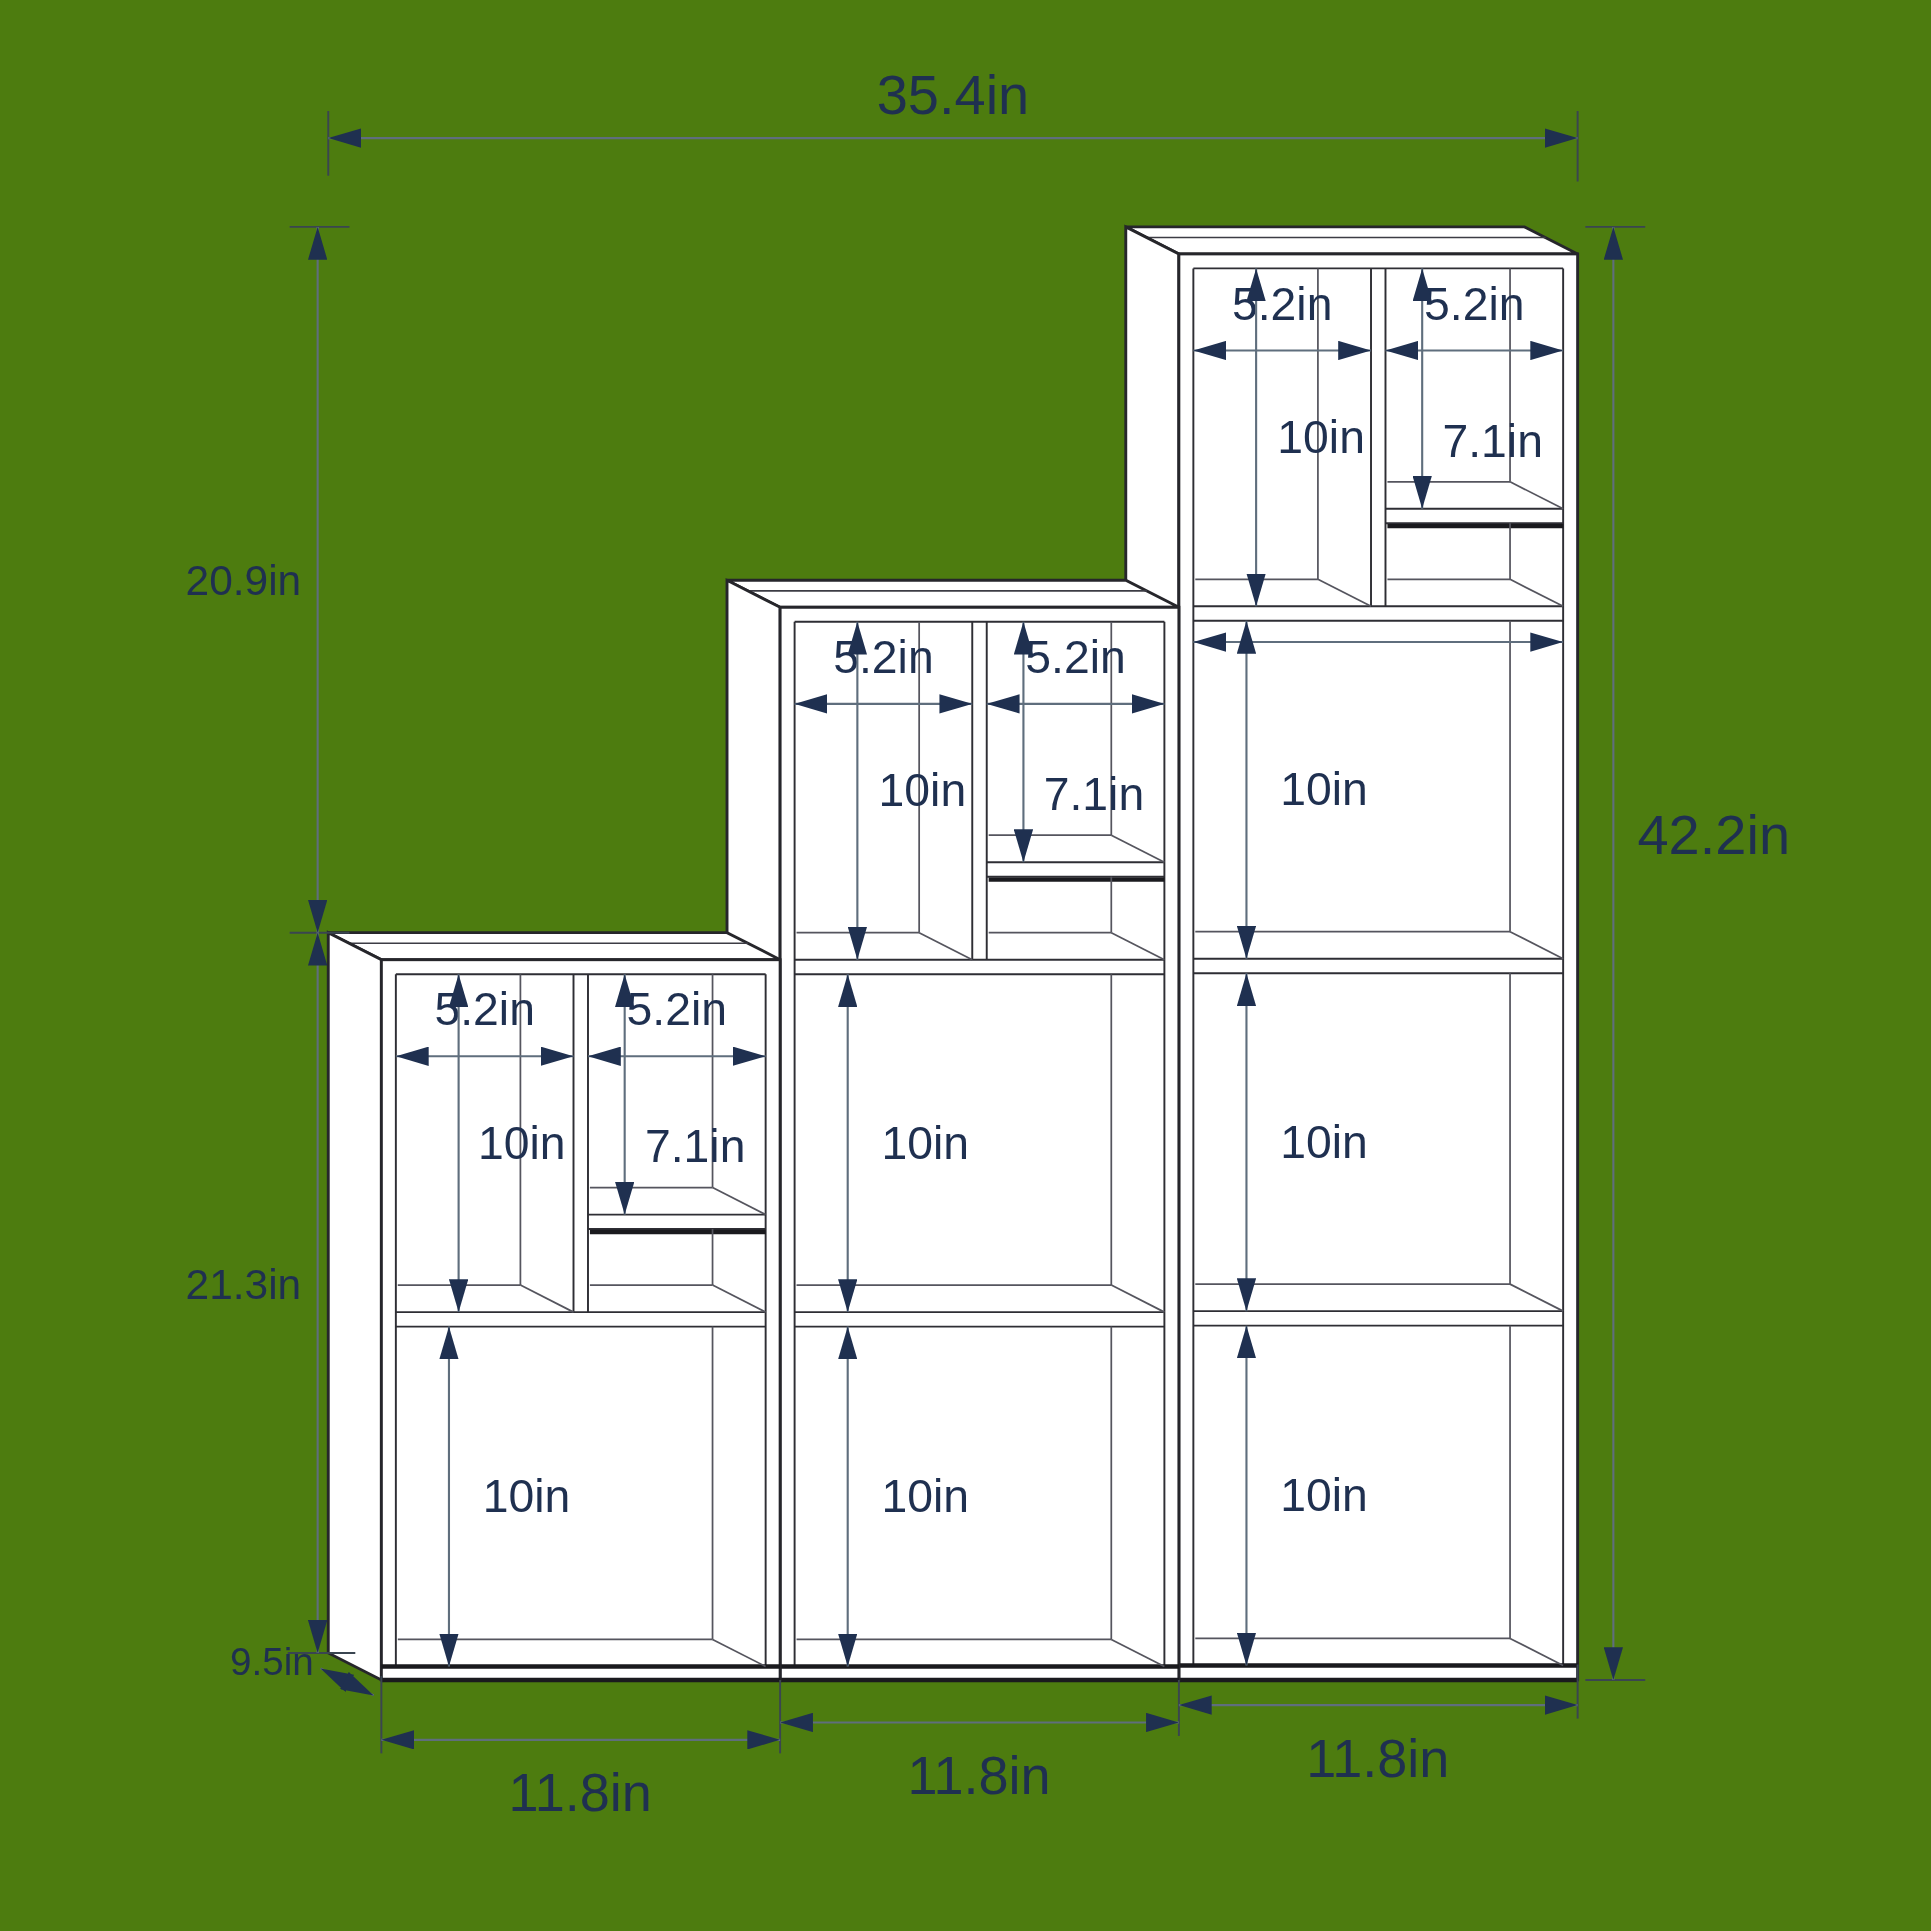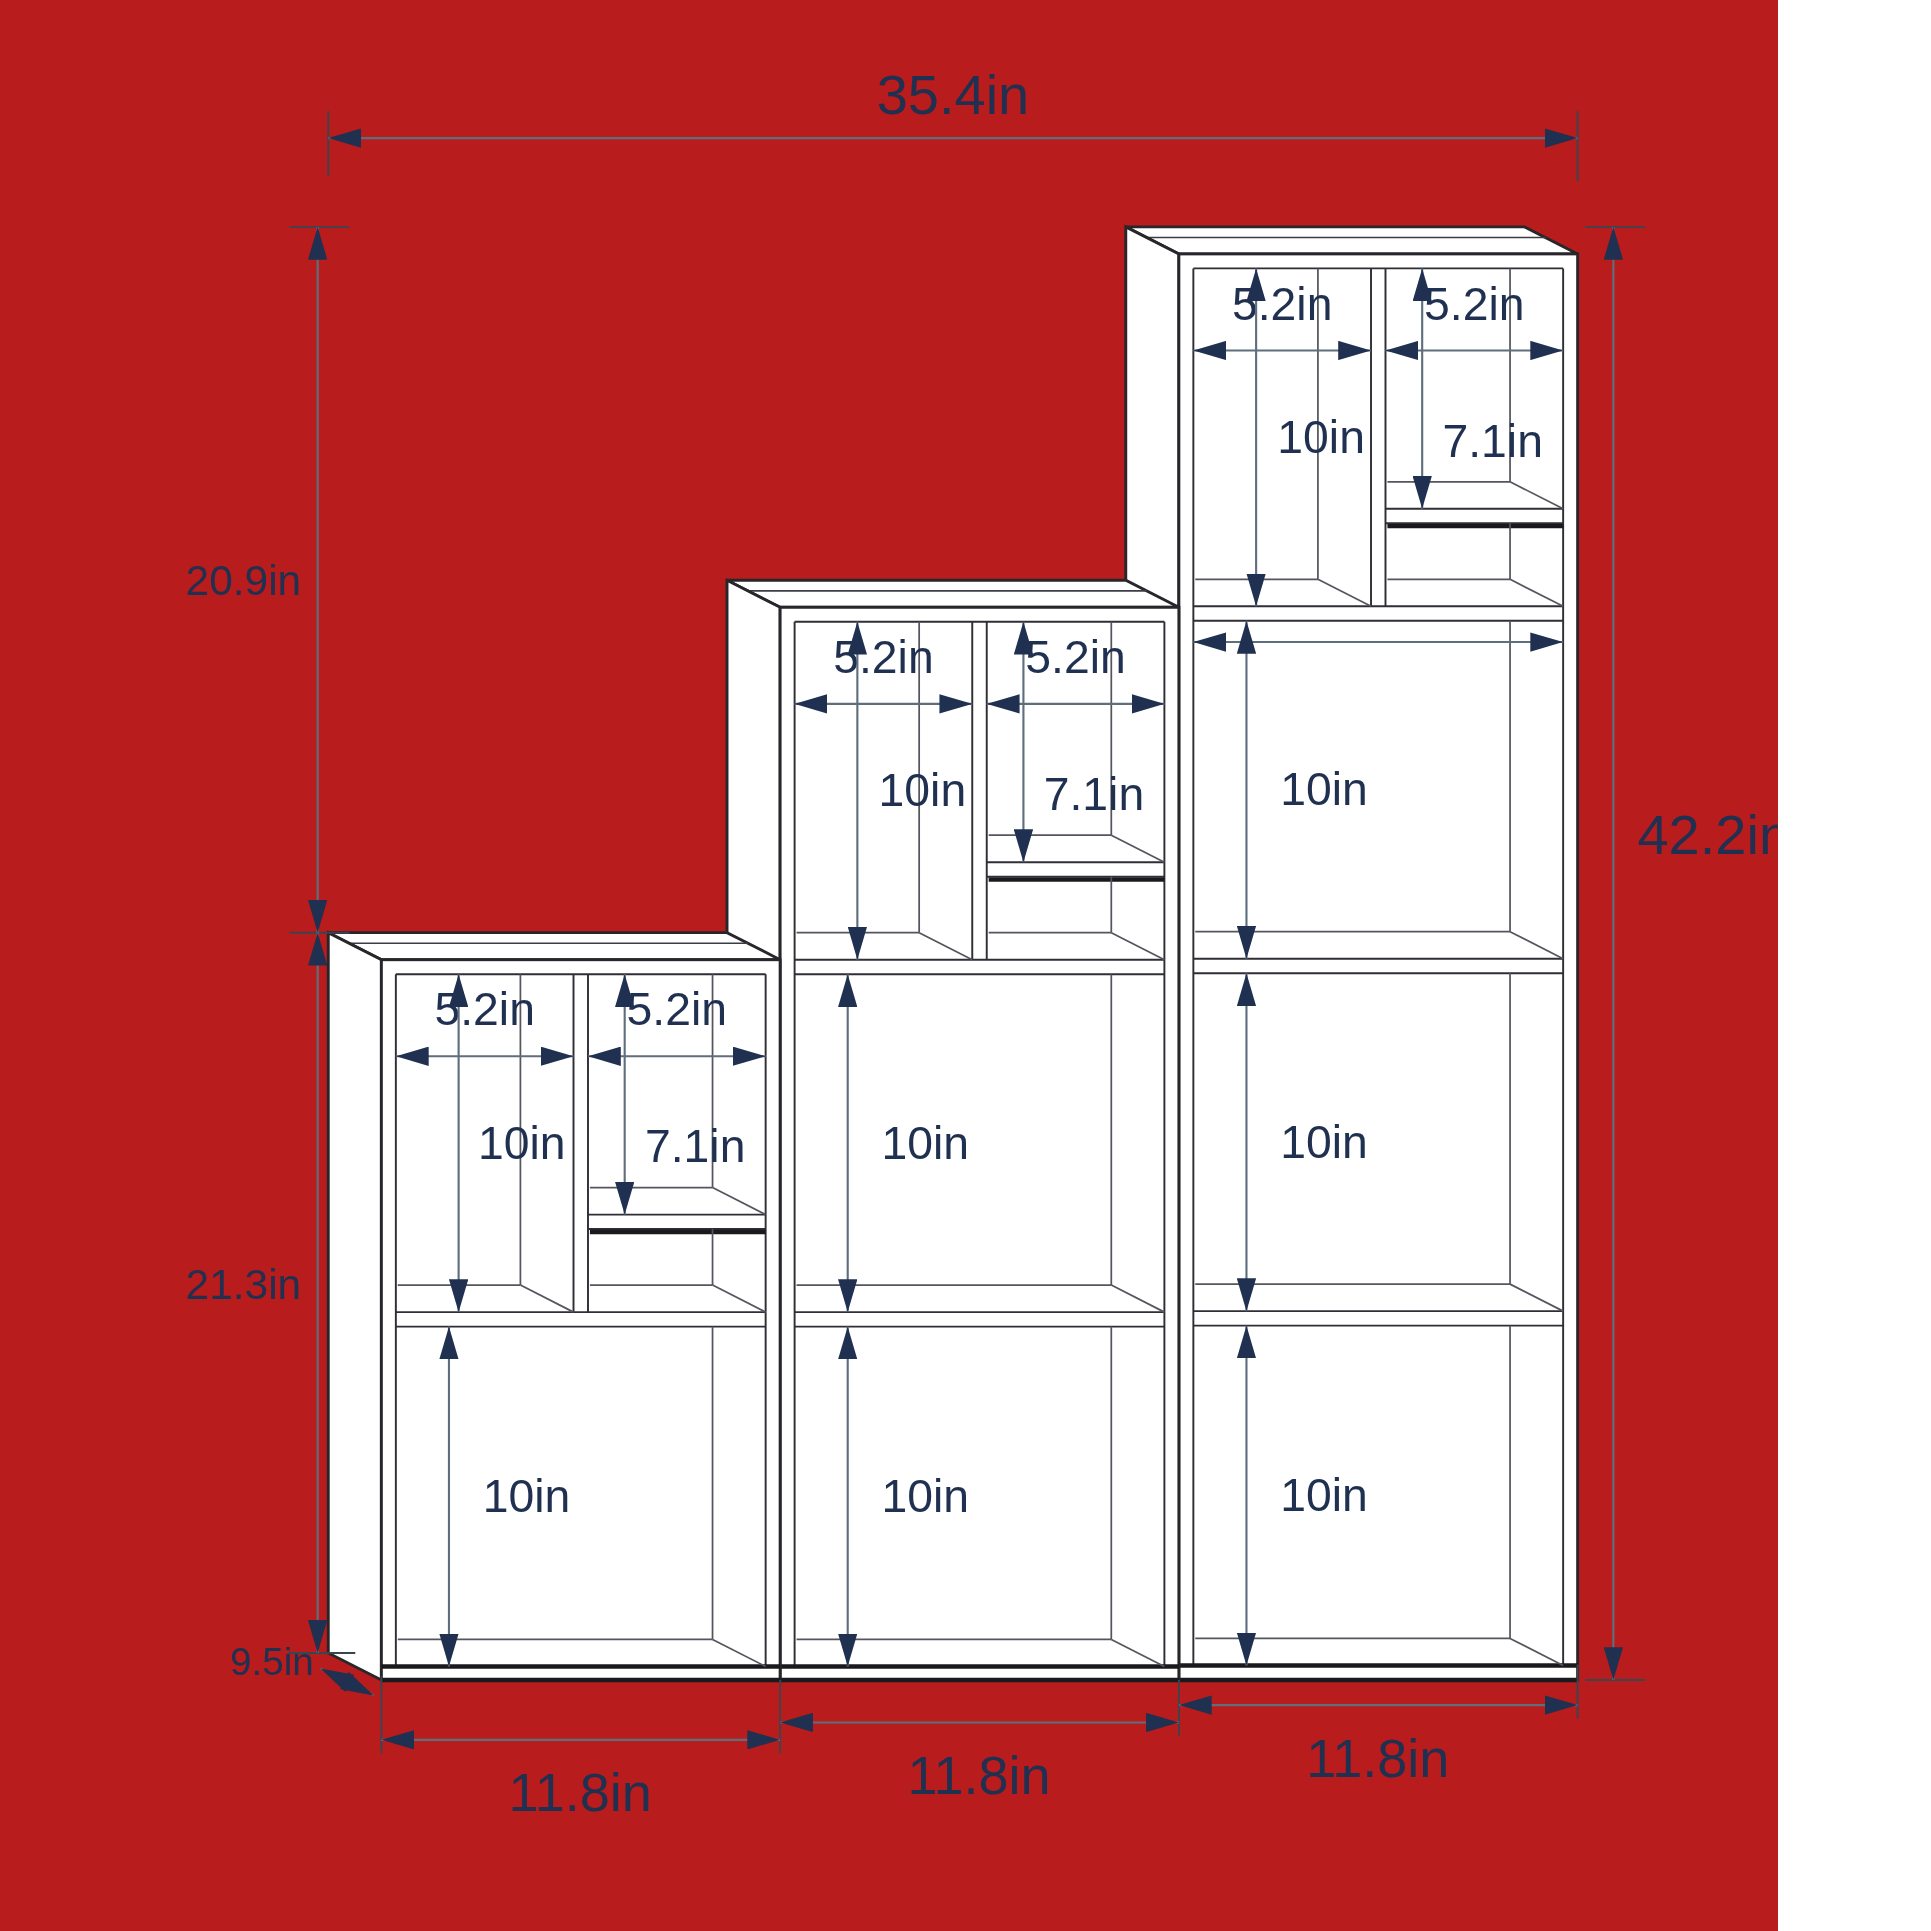--- a/index.html
+++ b/index.html
@@ -1,16 +1,16 @@
 <!DOCTYPE html>
 <html><head>
 <meta charset="utf-8">
 <style>
   html,body{margin:0;padding:0;background:#ffffff;}
-  .stage{width:1778px;height:1931px;background:#b91c1c;position:relative;overflow:hidden;}
+  .stage{width:1931px;height:1931px;background:#4d7c0f;position:relative;overflow:hidden;}
   svg{display:block;}
   .face{fill:#ffffff;stroke:#26262b;stroke-width:3;stroke-linejoin:miter;}
   .frame{stroke:#2e2e34;stroke-width:2;fill:none;}
   .wire{stroke:#55555e;stroke-width:1.8;fill:none;}
   .heavy{stroke:#1a1a1e;stroke-width:4.5;fill:none;}
   .mid{stroke:#3c3c44;stroke-width:1.6;fill:none;}
   
   .dim{stroke:#5f6e7d;stroke-width:2.2;fill:none;}
   .tick{stroke:#3a4550;stroke-width:2;fill:none;}
   

